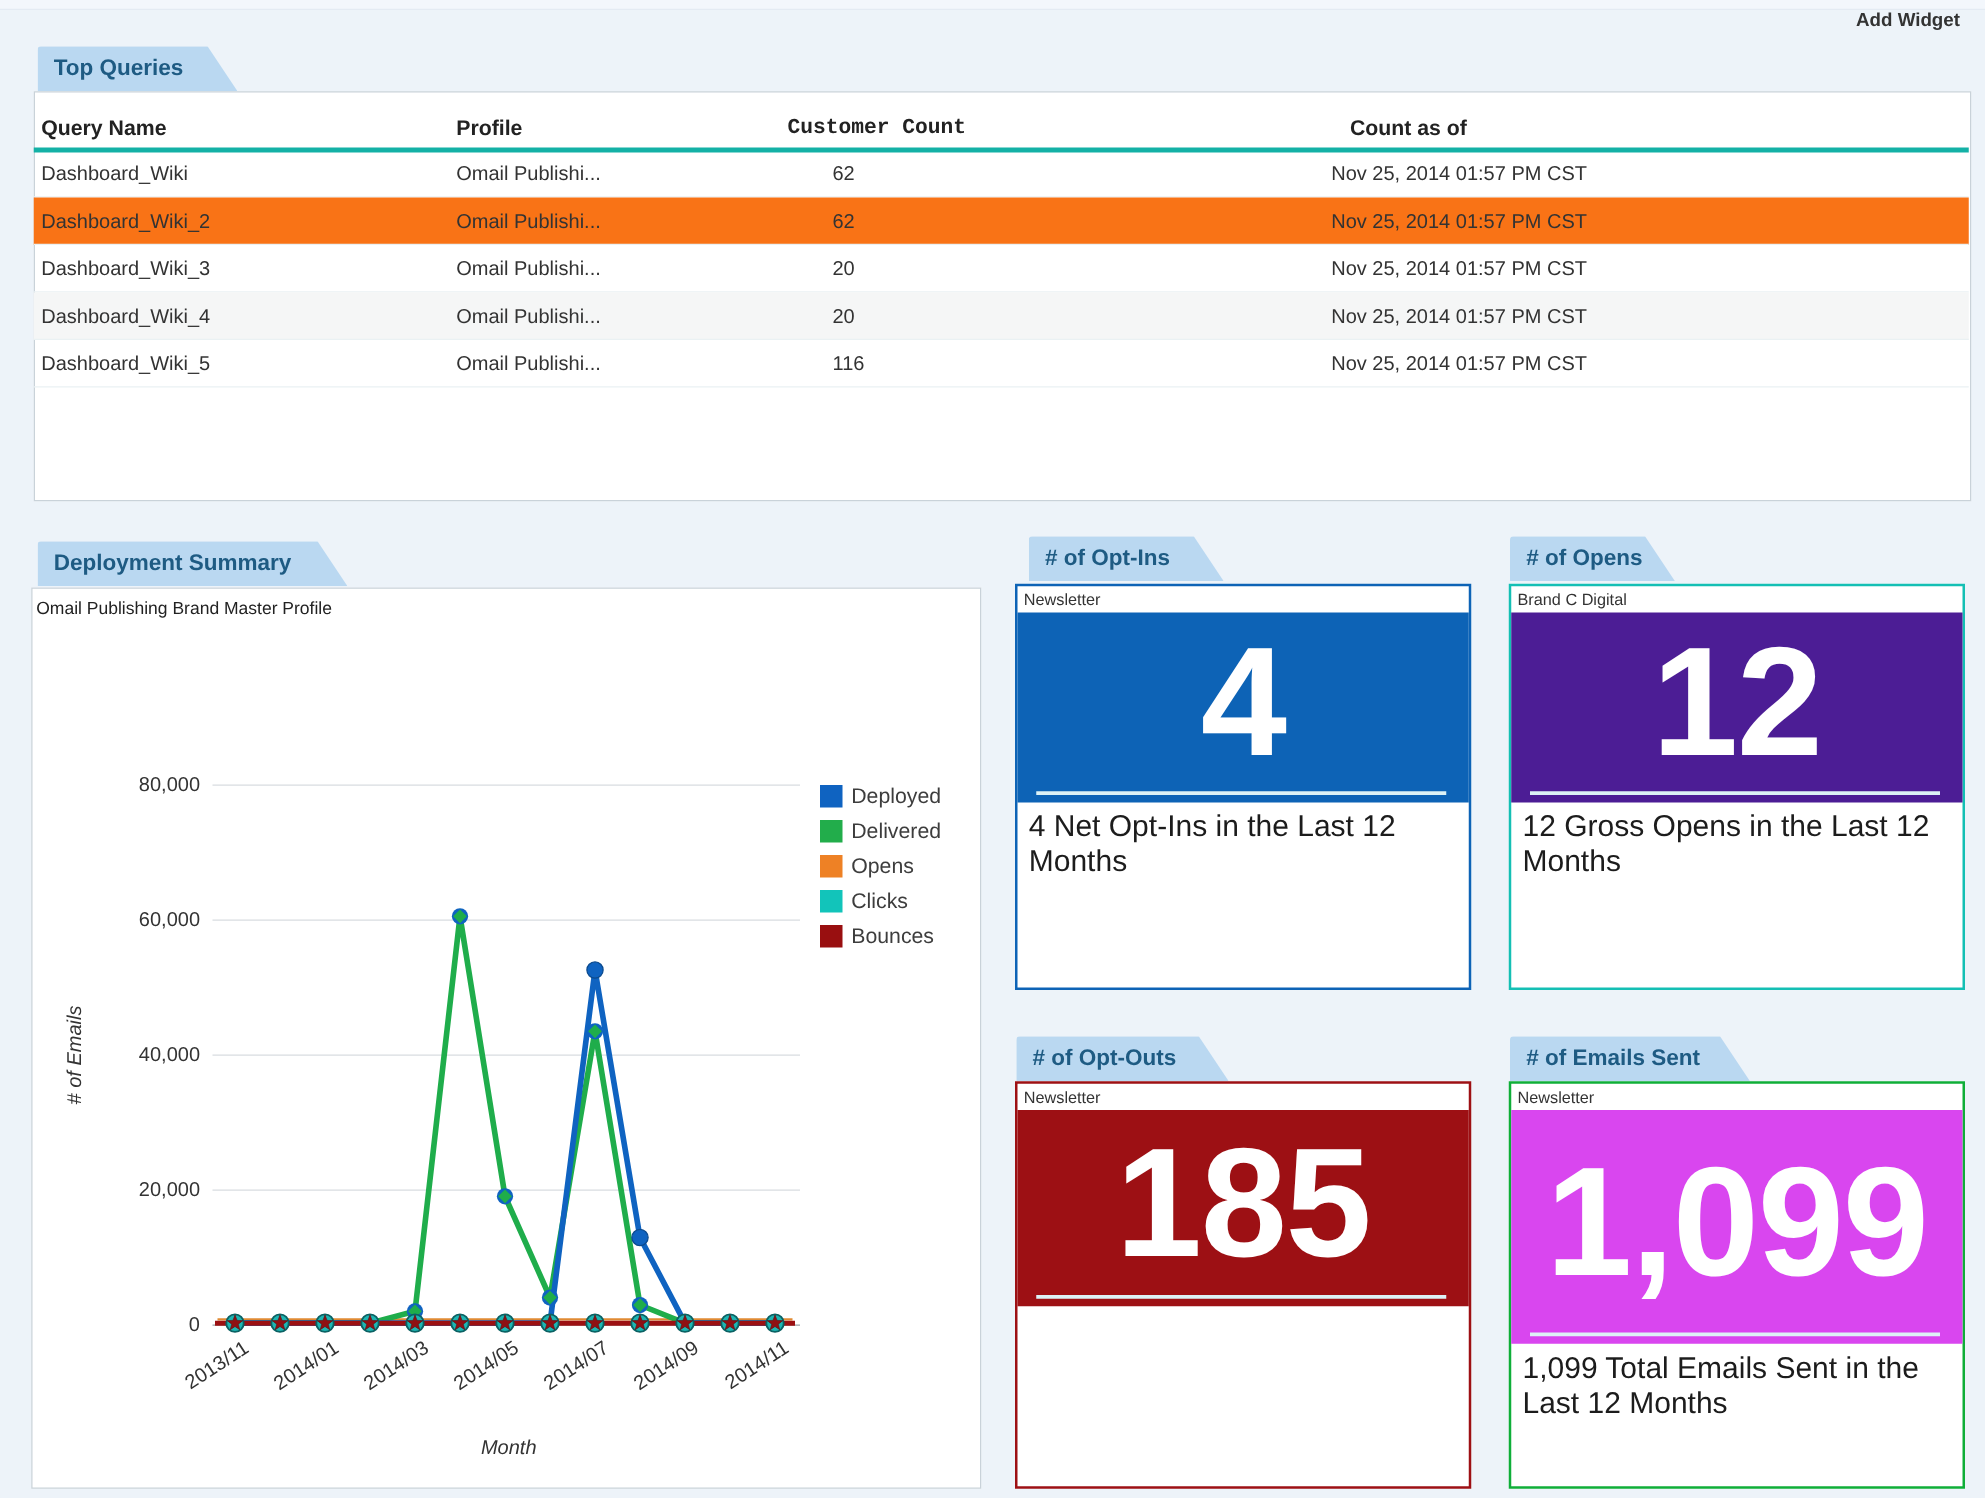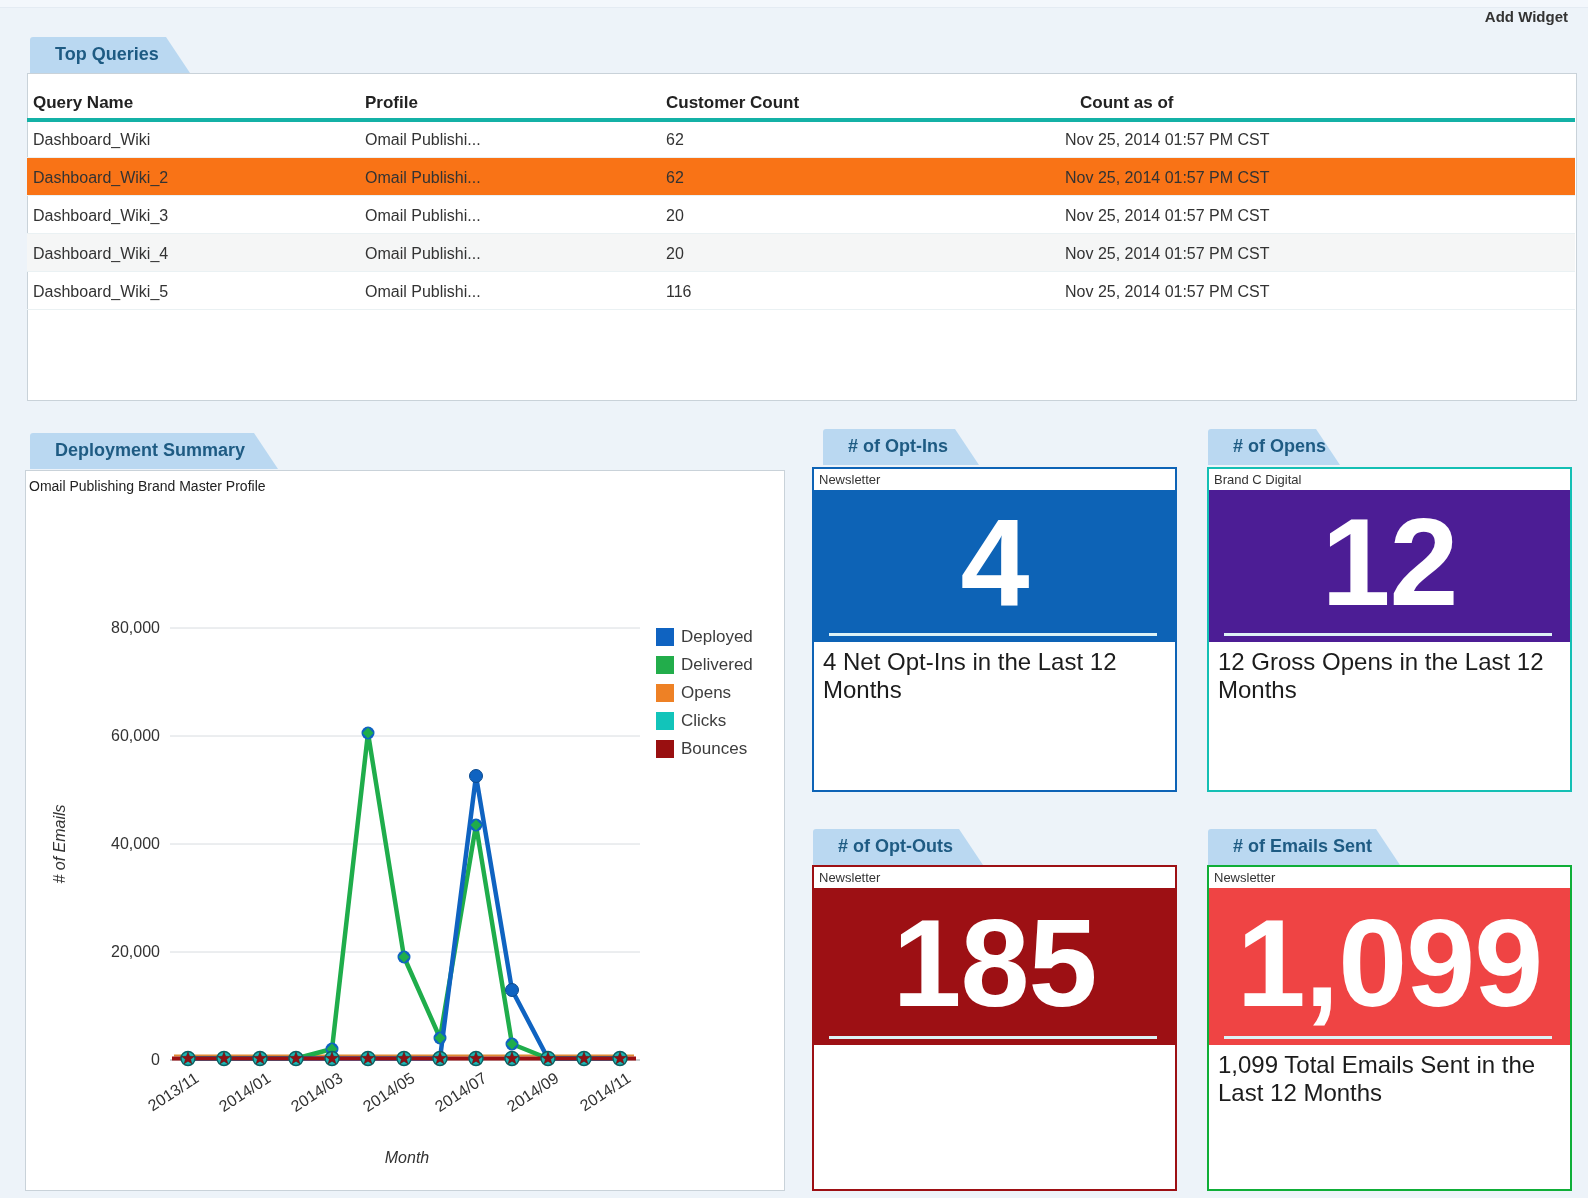--- a/index.html
+++ b/index.html
@@ -1,20 +1,20 @@
 <!DOCTYPE html>
 <html><head>
 <meta charset="utf-8">
 <style>
   * { margin:0; padding:0; box-sizing:border-box; }
   html,body { width:1588px; height:1198px; background:#edf3f9; font-family:"Liberation Sans", sans-serif; position:relative; overflow:hidden; }
   .abs { position:absolute; }
   .tab {
     position:absolute; height:36px; background:#bad8f1; color:#1e5b83;
-    font-size:18px; font-weight:bold; line-height:35px; padding-left:25px;
+    font-size:18px; font-weight:bold; line-height:35px; padding-left:13px;
     clip-path: polygon(0 0, calc(100% - 24px) 0, 100% 100%, 0 100%);
     border-radius:3px 0 0 0;
   }
   .body { position:absolute; background:#fff; border:1px solid #c9d2d9; }
   .kpi { position:absolute; background:#fff; }
   .kpi .lbl { font-size:13px; color:#333; padding:3px 0 0 5px; height:21px; }
   .kpi .box { position:relative; color:#fff; font-weight:bold; text-align:center; }
   .kpi .box .num { position:absolute; left:0; right:0; top:0; bottom:8px; display:flex; align-items:center; justify-content:center; font-size:124px; letter-spacing:-1px;}
   .kpi .box .wline { position:absolute; left:15px; right:18px; bottom:6px; height:3px; background:#ddf2f6; }
   .kpi .desc { font-size:24px; color:#1c1c1c; padding:6px 0 0 9px; line-height:28px; }
@@ -26,21 +26,21 @@
 <body>
 
 <div class="abs" style="right:20px; top:8px; font-size:15px; font-weight:bold; color:#333;">Add Widget</div>
 
 <div class="tab" style="left:30px; top:37px; width:160px;">Top Queries</div>
 <div class="body" style="left:27px; top:73px; width:1550px; height:328px;"></div>
 <div class="abs" style="left:27px; top:73px; width:1550px; height:328px;">
 
   <div class="abs hdrcell" style="left:6px;  top:20px;">Query Name</div>
   <div class="abs hdrcell" style="left:338px; top:20px;">Profile</div>
-  <div class="abs hdrcell" style="left:639px; top:20px;">Customer Count</div>
+  <div class="abs hdrcell" style="left:603px; top:20px;font-family:Liberation Mono, monospace;">Customer Count</div>
   <div class="abs hdrcell" style="left:1053px;top:20px;">Count as of</div>
   <div class="abs" style="left:0; top:45px; width:1548px; height:4px; background:#14b1a6;"></div>
 
   <div class="abs" style="left:0; top:47px; width:1548px;">
     <div style="height:38px; border-bottom:1px solid #eaf1f3; position:relative;">
       <span class="abs rowcell" style="left:6px;top:11px;">Dashboard_Wiki</span>
       <span class="abs rowcell" style="left:338px;top:11px;">Omail Publishi...</span>
       <span class="abs rowcell" style="left:639px;top:11px;">62</span>
       <span class="abs rowcell" style="left:1038px;top:11px;">Nov 25, 2014 01:57 PM CST</span>
     </div>
@@ -184,18 +184,18 @@
   <div class="lbl">Newsletter</div>
   <div class="box" style="height:157px; background:#9d1014;">
     <div class="num">185</div>
       <div class="wline"></div>
   </div>
 </div>
 
 <div class="tab" style="left:1208px; top:829px; width:192px;"># of Emails Sent</div>
 <div class="kpi" style="left:1207px; top:865px; width:365px; height:326px; border:2px solid #0fae38;">
   <div class="lbl">Newsletter</div>
-  <div class="box" style="height:157px; background:#ef4444;">
+  <div class="box" style="height:187px; background:#d946ef;">
     <div class="num">1,099</div>
       <div class="wline"></div>
   </div>
   <div class="desc">1,099 Total Emails Sent in the<br>Last 12 Months</div>
 </div>
 
 </body></html>

